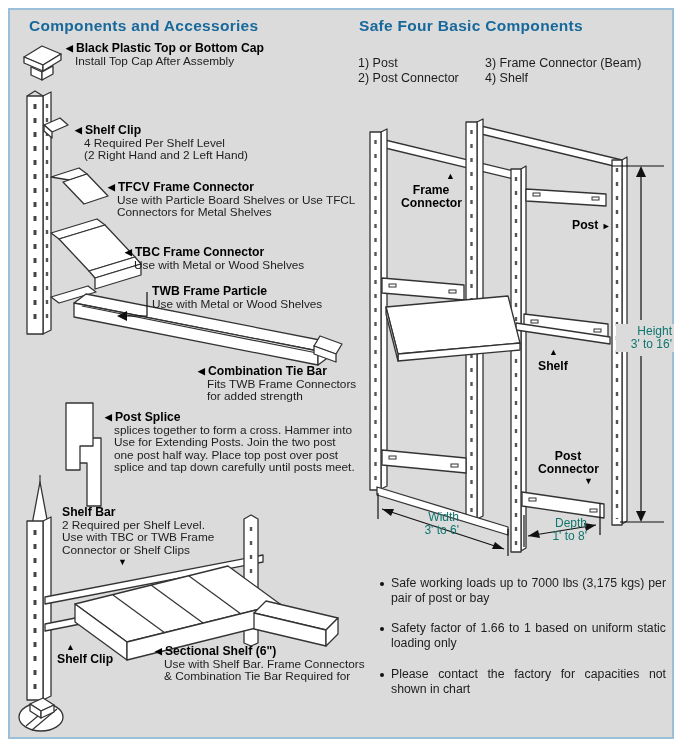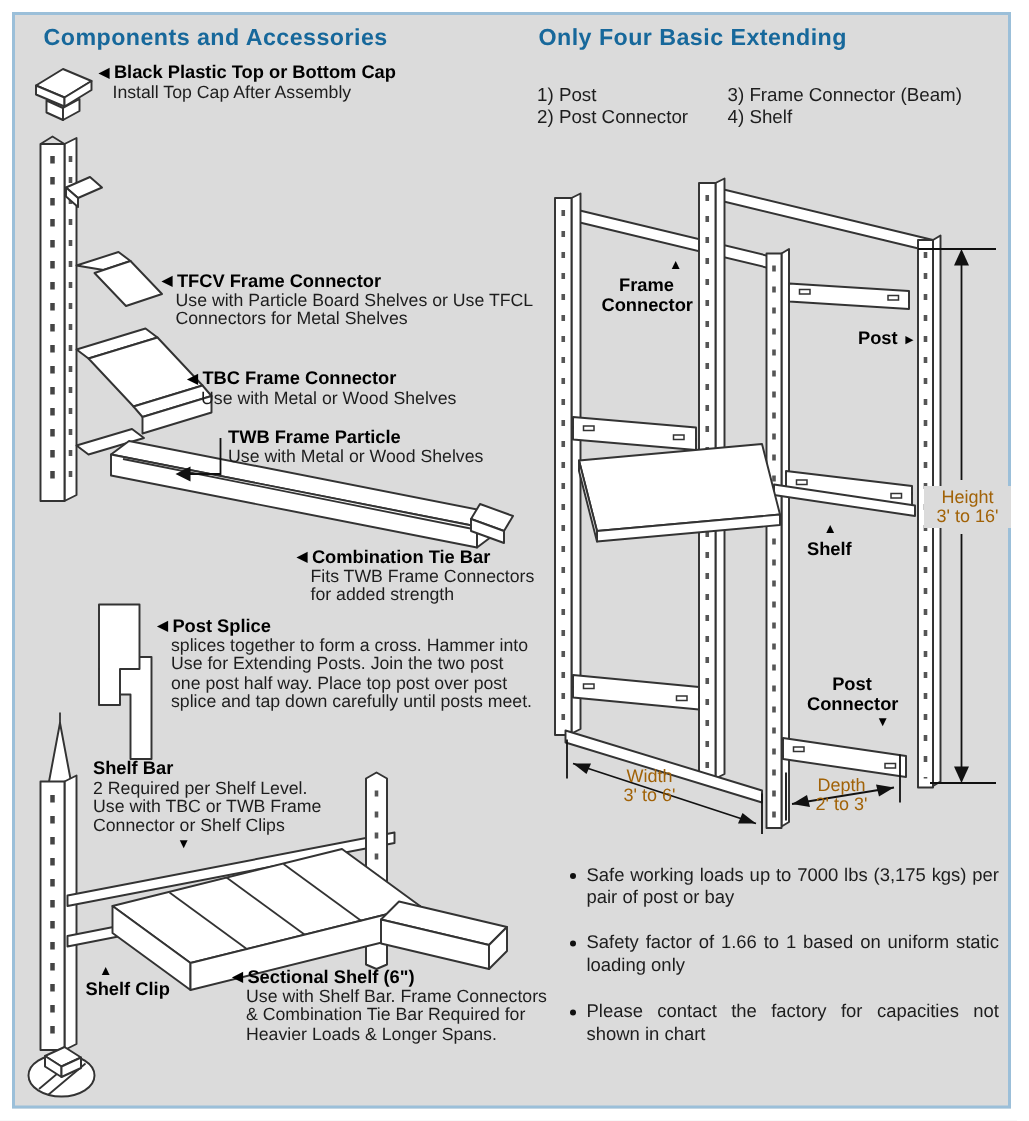--- a/index.html
+++ b/index.html
@@ -12,21 +12,21 @@
   .heading{font-size:15.5px;font-weight:bold;color:#17689b;letter-spacing:.3px;white-space:nowrap;}
   .callout{font-size:11.8px;line-height:12.5px;white-space:nowrap;}
   .callout .t{font-weight:bold;font-size:12.2px;color:#000;}
   .callout .mk{font-size:9px;vertical-align:1px;margin-right:3px;}
   .callout .d{margin-left:9px;color:#1d1d1d;}
   .callout.no-mk .d{margin-left:0;}
   .ptr{font-size:9px;color:#000;line-height:9px;}
   .dlabel{font-size:12.2px;font-weight:bold;color:#000;line-height:13px;white-space:nowrap;}
   .dlabel.ra{text-align:center;}
   .dlabel .mk{font-size:9px;}
-  .dimlabel{font-size:12px;color:#a16207;text-align:center;line-height:13px;white-space:nowrap;}
+  .dimlabel{font-size:12px;color:#0f766e;text-align:right;line-height:13px;white-space:nowrap;}
   .dimlabel.masked{background:#dbdbdb;padding:1px 2px;}
   .listcol{font-size:12.5px;line-height:15px;white-space:nowrap;}
   .bullet{width:288px;font-size:12.3px;line-height:14.5px;padding-left:13px;box-sizing:border-box;
           text-align:justify;}
   .bullet .dot{position:absolute;left:2px;top:6px;width:4px;height:4px;border-radius:50%;background:#111;}
   
   svg .shape{fill:#fff;stroke:#333;stroke-width:1.3;stroke-linejoin:round;}
   svg .ln{fill:none;stroke:#333;stroke-width:1.2;}
   svg .slots{fill:none;stroke:#444;stroke-width:3;stroke-dasharray:5 9;}
   svg .slots2{fill:none;stroke:#555;stroke-width:2.4;stroke-dasharray:4 10;}
@@ -202,20 +202,25 @@
     </g>
   </svg>
 
   <div class="lbl callout" style="left:66px;top:42px">
     <div class="t"><span class="mk">◀</span><span>Black Plastic Top or Bottom Cap</span></div>
     <div class="d">Install Top Cap After Assembly</div>
   </div>
 
   <div class="lbl heading" style="left:29px;top:17px">Components and Accessories</div>
 
+  <div class="lbl callout" style="left:75px;top:124px">
+    <div class="t"><span class="mk">◀</span><span>Shelf Clip</span></div>
+    <div class="d">4 Required Per Shelf Level</div>
+    <div class="d">(2 Right Hand and 2 Left Hand)</div>
+  </div>
 
   <div class="lbl callout" style="left:108px;top:181px">
     <div class="t"><span class="mk">◀</span><span>TFCV Frame Connector</span></div>
     <div class="d">Use with Particle Board Shelves or Use TFCL</div>
     <div class="d">Connectors for Metal Shelves</div>
   </div>
 
   <div class="lbl callout" style="left:125px;top:246px">
     <div class="t"><span class="mk">◀</span><span>TBC Frame Connector</span></div>
     <div class="d">Use with Metal or Wood Shelves</div>
@@ -250,25 +255,24 @@
 
   <div class="lbl callout no-mk" style="left:57px;top:640px">
     <div style="margin-left:9px"><span class="ptr">▲</span></div>
     <div class="t"><span>Shelf Clip</span></div>
   </div>
 
   <div class="lbl callout" style="left:155px;top:645px">
     <div class="t"><span class="mk">◀</span><span>Sectional Shelf (6")</span></div>
     <div class="d">Use with Shelf Bar. Frame Connectors</div>
     <div class="d">&amp; Combination Tie Bar Required for</div>
-    <div class="d">Heavier Loads &amp; Longer Spans.</div>
-  </div>
-
-
-  <div class="lbl heading" style="left:359px;top:17px">Only Four Basic Extending</div>
+  </div>
+
+
+  <div class="lbl heading" style="left:359px;top:17px">Safe Four Basic Components</div>
 
   <div class="lbl listcol" style="left:358px;top:56px">
     <div>1) Post</div>
     <div>2) Post Connector</div>
   </div>
   <div class="lbl listcol" style="left:485px;top:56px">
     <div>3) Frame Connector (Beam)</div>
     <div>4) Shelf</div>
   </div>
 
@@ -297,21 +301,21 @@
   <div class="lbl dimlabel masked" style="left:616px;top:324px;width:54px">
     <div>Height</div>
     <div>3' to 16'</div>
   </div>
   <div class="lbl dimlabel" style="left:407px;top:511px;width:52px">
     <div>Width</div>
     <div>3' to 6'</div>
   </div>
   <div class="lbl dimlabel" style="left:535px;top:517px;width:52px">
     <div>Depth</div>
-    <div>2' to 3'</div>
+    <div>1' to 8'</div>
   </div>
 
   <div class="lbl bullet" style="left:378px;top:576px">
     <span class="dot"></span>
     <span>Safe working loads up to 7000 lbs (3,175 kgs) per pair of post or bay</span>
   </div>
   <div class="lbl bullet" style="left:378px;top:621px">
     <span class="dot"></span>
     <span>Safety factor of 1.66 to 1 based on uniform static loading only</span>
   </div>

